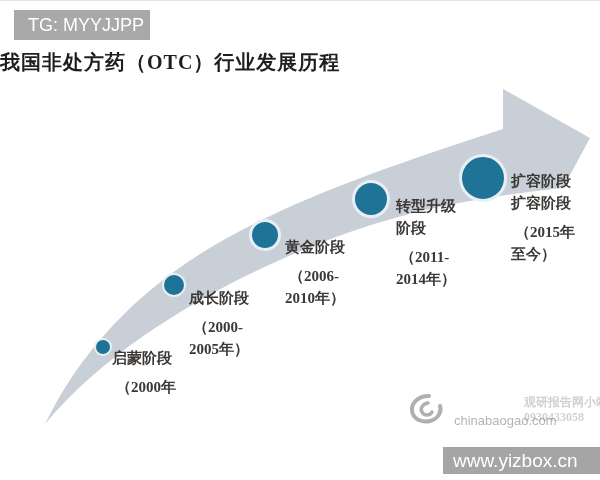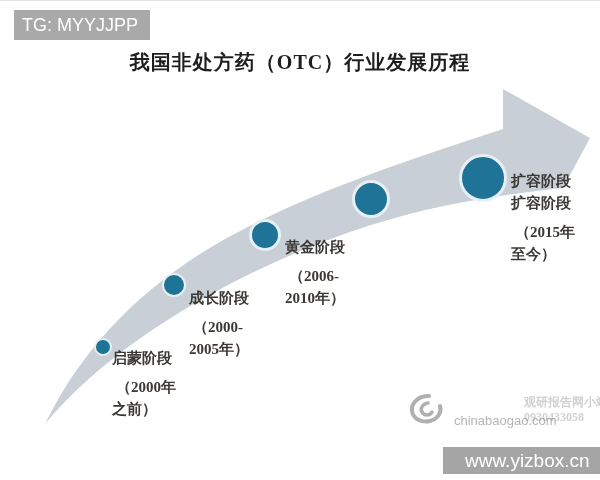--- a/index.html
+++ b/index.html
@@ -6,25 +6,25 @@
   #canvas{
     position:relative;width:600px;height:480px;background:#ffffff;
     overflow:hidden;border-top:1px solid #e3e3e3;
     font-family:"Liberation Serif","DejaVu Serif",serif;
   }
   
   .tag-badge{
     position:absolute;left:14px;top:9px;width:136px;height:30px;
     background:#a9a9a9;color:#ffffff;
     font-family:"Liberation Sans","DejaVu Sans",sans-serif;
-    font-size:18px;line-height:30px;padding-left:8px;box-sizing:border-box;
+    font-size:18px;line-height:30px;padding-left:14px;box-sizing:border-box;
   }
   
   .chart-title{
-    position:absolute;left:0;top:48px;width:600px;text-align:center;
+    position:absolute;left:0;top:48px;width:600px;
     color:#1e1e1e;font-size:20px;font-weight:bold;letter-spacing:1px;
   }
   
   .arrow-svg{position:absolute;left:0;top:0;}
   
   .dot{position:absolute;border-radius:50%;background:#1e7396;border:solid #e7eff5;box-sizing:content-box;}
   .dot1{left:94px;top:337px;width:14px;height:14px;border-width:2px;}
   .dot2{left:162px;top:272px;width:20px;height:20px;border-width:2px;}
   .dot3{left:249px;top:218px;width:26px;height:26px;border-width:3px;}
   .dot4{left:352px;top:179px;width:32px;height:32px;border-width:3px;}
@@ -46,21 +46,21 @@
     font-weight:bold;white-space:nowrap;letter-spacing:1px;}
   .wm-domain{position:absolute;left:60px;top:26px;color:#b5b5b5;font-size:13px;
     font-family:"Liberation Sans","DejaVu Sans",sans-serif;white-space:nowrap;}
   .wm-overlay{position:absolute;left:106px;top:8px;color:rgba(120,120,120,0.35);
     font-size:12px;line-height:15px;white-space:nowrap;font-weight:bold;margin-left:24px;}
   
   .footer-bar{
     position:absolute;left:443px;top:446px;width:157px;height:27px;
     background:#a5a5a5;color:#ffffff;
     font-family:"Liberation Sans","DejaVu Sans",sans-serif;
-    font-size:19px;line-height:27px;padding-left:22px;box-sizing:border-box;
+    font-size:19px;line-height:27px;padding-left:10px;box-sizing:border-box;
   }
 </style>
 </head>
 <body>
 
 <div id="canvas">
 
   <div class="tag-badge">
     <span>TG: MYYJJPP</span>
   </div>
@@ -82,21 +82,20 @@
   <div class="dot dot2"></div>
   <div class="dot dot3"></div>
   <div class="dot dot4"></div>
   <div class="dot dot5"></div>
 
   <div class="stage-label s1">
     <div>启蒙阶段</div>
 
     <div class="period">
       <div class="period-line1">（2000年</div>
-      <div>之前）</div>
     </div>
   </div>
 
   <div class="stage-label s2">
     <div>成长阶段</div>
 
     <div class="period">
       <div class="period-line1">（2000-</div>
       <div>2005年）</div>
     </div>
@@ -104,20 +103,28 @@
 
   <div class="stage-label s3">
     <div>黄金阶段</div>
 
     <div class="period">
       <div class="period-line1">（2006-</div>
       <div>2010年）</div>
     </div>
   </div>
 
+  <div class="stage-label s4">
+    <div>转型升级</div>
+    <div class="hide-if-empty">阶段</div>
+    <div class="period">
+      <div class="period-line1">（2011-</div>
+      <div>2014年）</div>
+    </div>
+  </div>
 
   <div class="stage-label s5">
     <div>扩容阶段</div>
     <div class="hide-if-empty">扩容阶段</div>
     <div class="period">
       <div class="period-line1">（2015年</div>
       <div>至今）</div>
     </div>
   </div>
 

